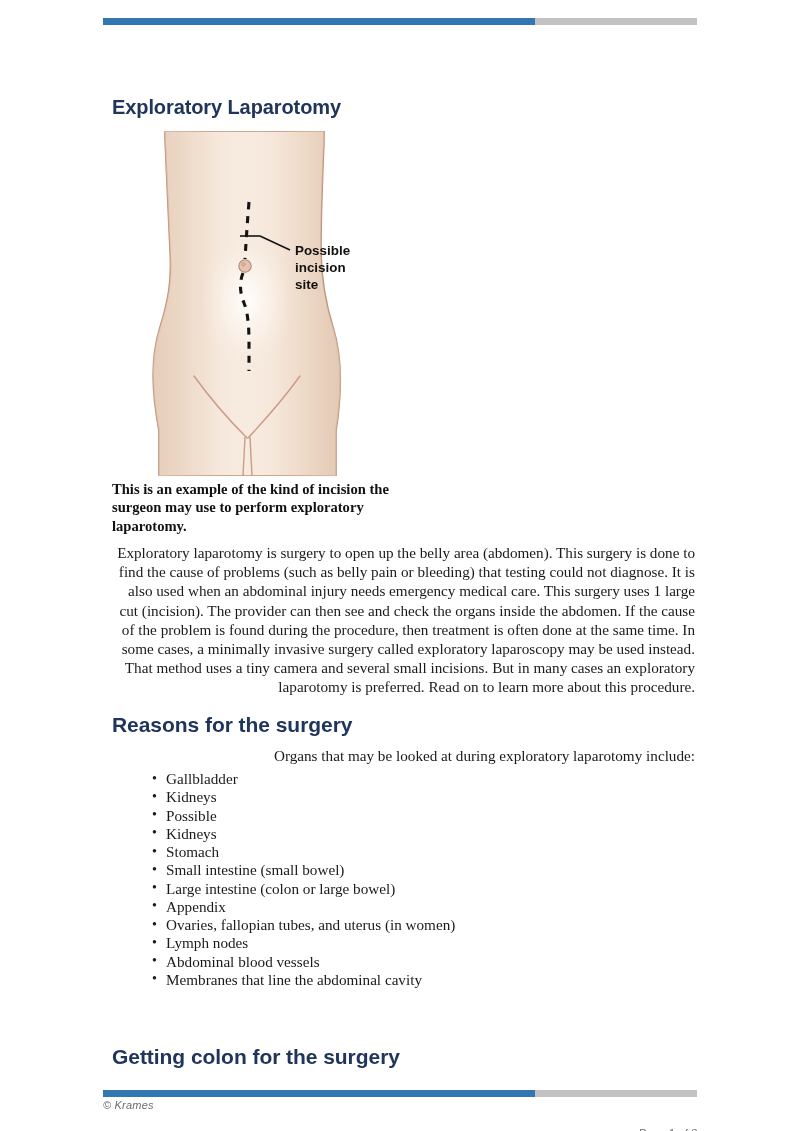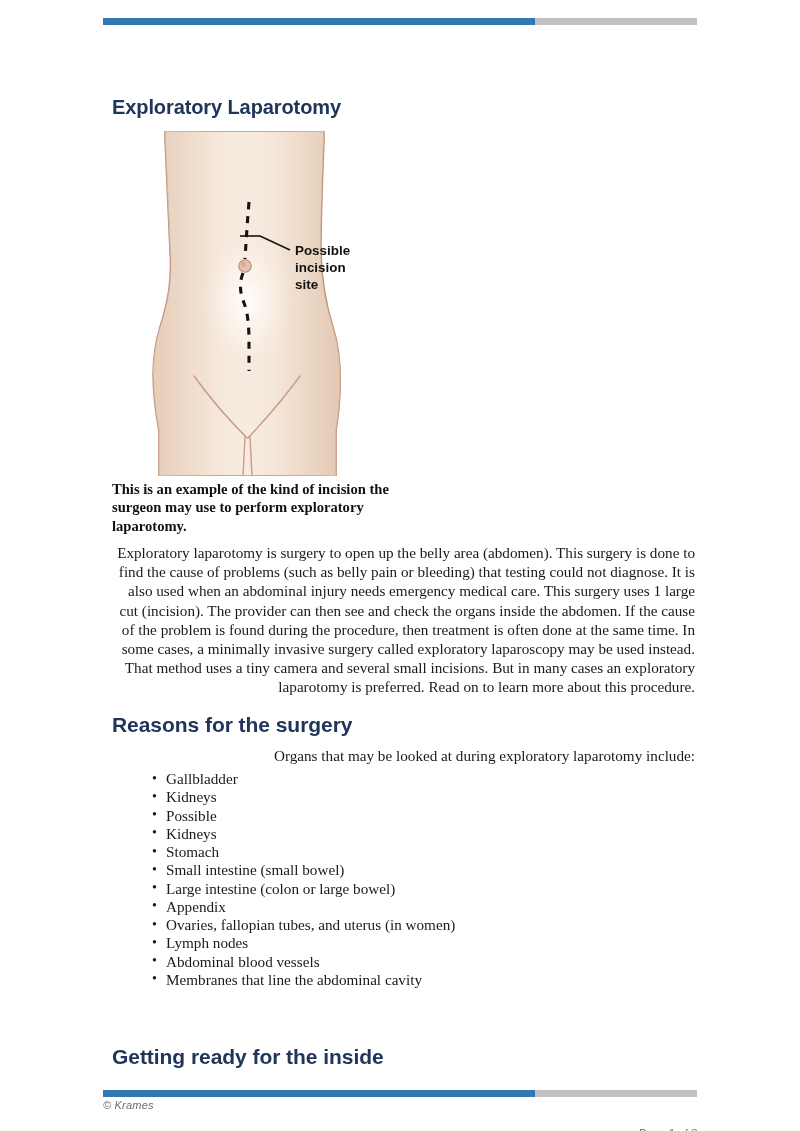--- a/index.html
+++ b/index.html
@@ -246,21 +246,21 @@
       <li>Small intestine (small bowel)</li>
       <li>Large intestine (colon or large bowel)</li>
       <li>Appendix</li>
       <li>Ovaries, fallopian tubes, and uterus (in women)</li>
       <li>Lymph nodes</li>
       <li>Abdominal blood vessels</li>
       <li>Membranes that line the abdominal cavity</li>
     </ul>
 
   <div class="body-block" id="ready-heading-wrap">
-    <h2 class="section-heading">Getting ready for the inside</h2>
+    <h2 class="section-heading">Getting colon for the surgery</h2>
   </div>
 
 </div>
 
 <div class="rule" id="footer-rule">
   <div class="rule-blue" style="width:432px"></div>
   <div class="rule-gray" style="width:162px"></div>
 </div>
 <div class="footer-text" id="footer-copyright">© Krames</div>
 <div class="footer-text" id="footer-pagenum">Page 1 of 3</div>

